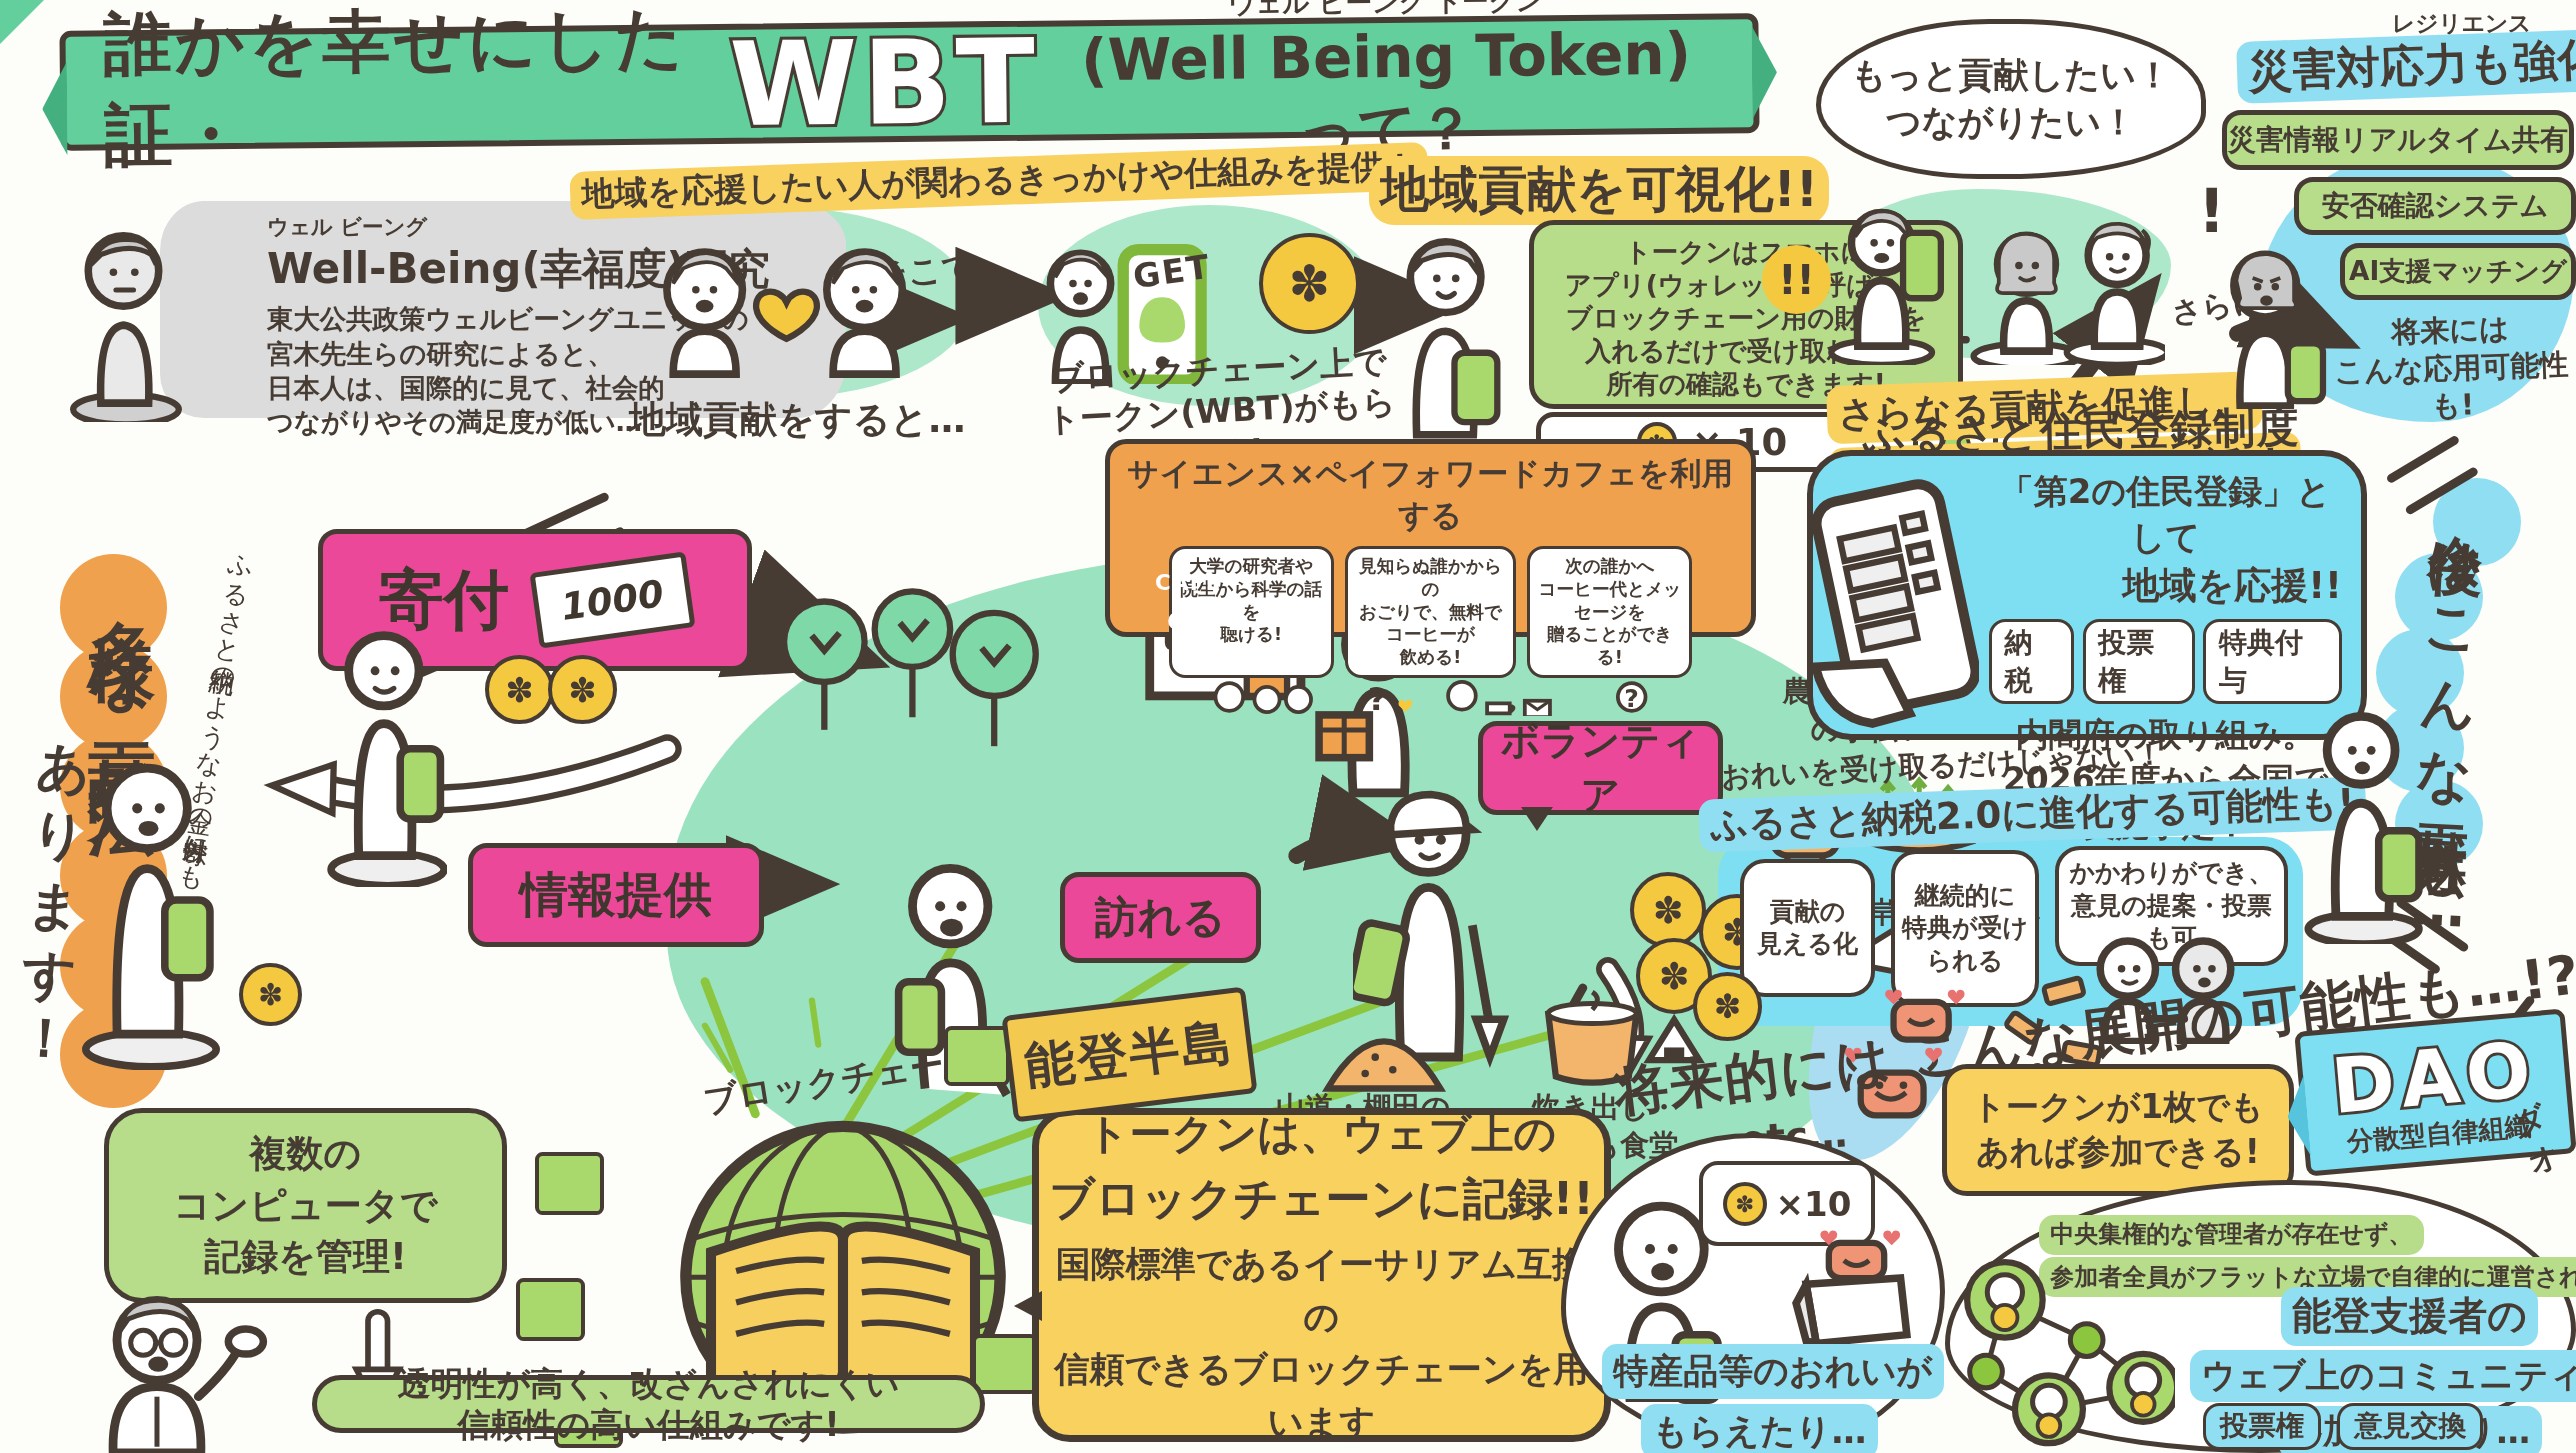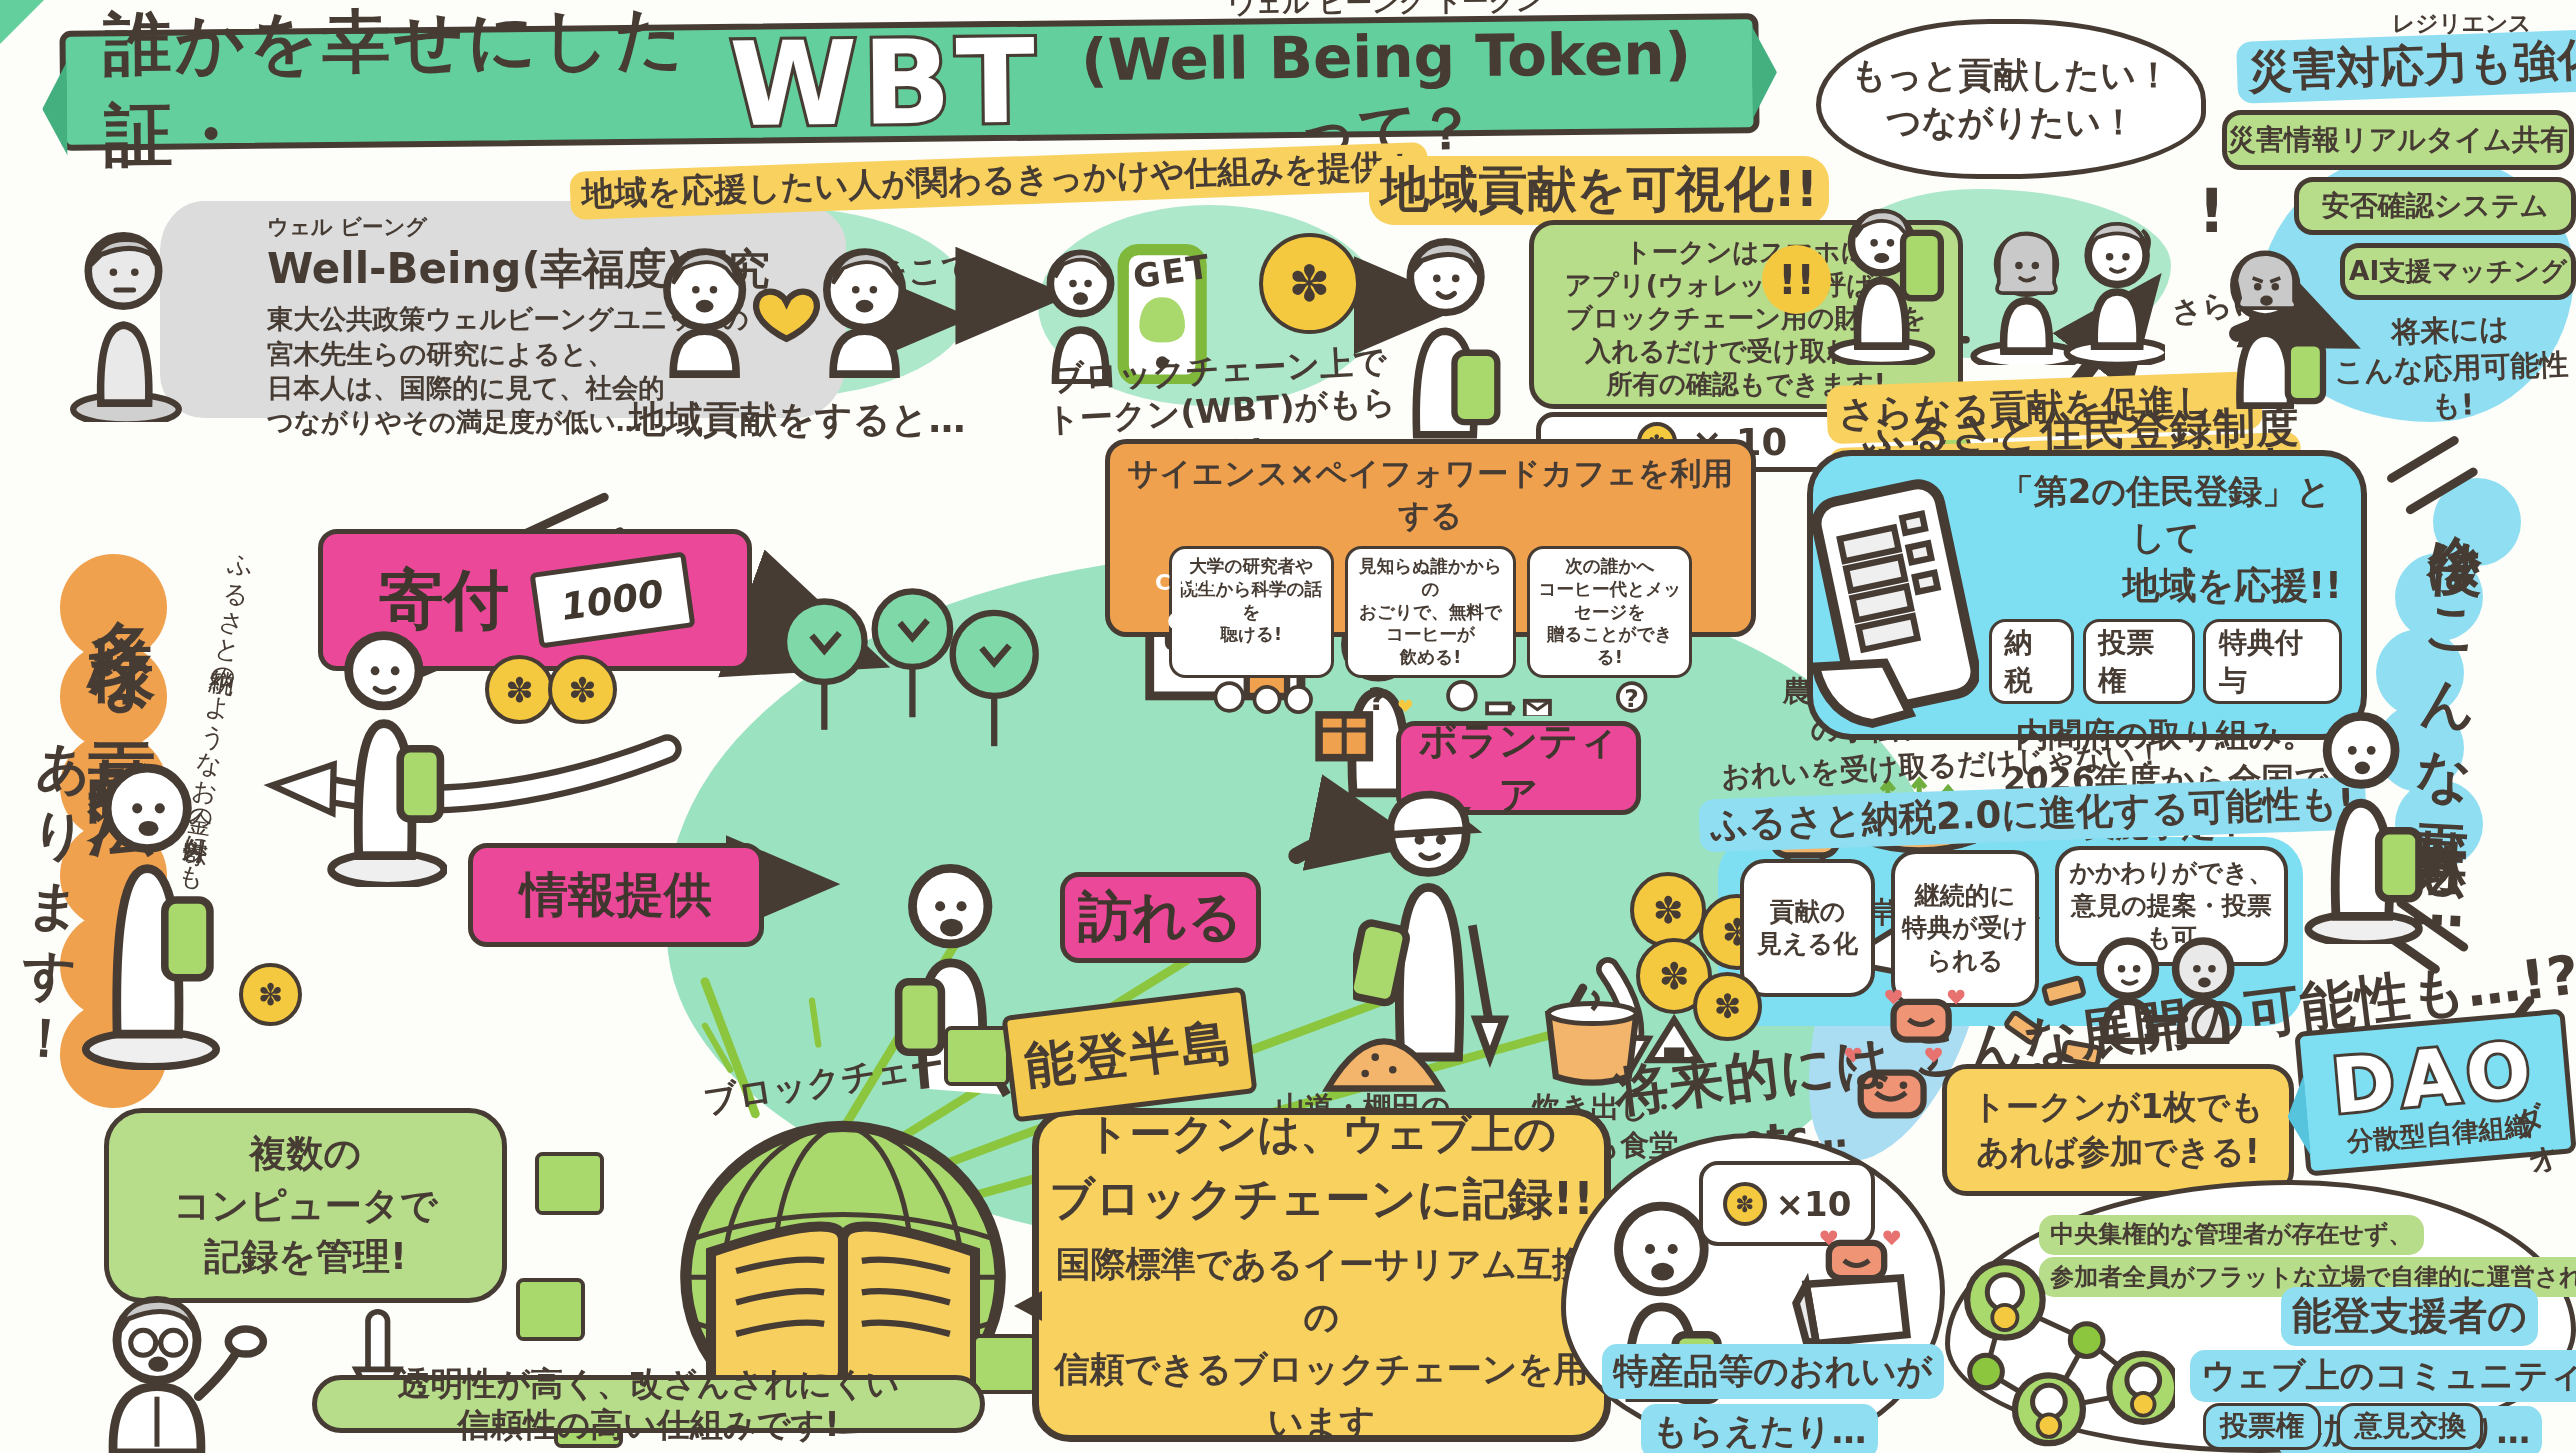--- a/index.html
+++ b/index.html
@@ -339,31 +339,31 @@
 <svg class="abs z2" style="left:1309px;top:604px" width="132" height="208" viewBox="0 0 105 165">
   <circle cx="55" cy="32" r="26" fill="#fff" stroke="#463c34" stroke-width="7"></circle>
   <circle cx="48" cy="32" r="3.5" fill="#463c34"></circle>
     <circle cx="63" cy="32" r="3.5" fill="#463c34"></circle>
   <ellipse cx="56" cy="46" rx="7" ry="5" fill="#463c34"></ellipse>
   <path d="M35 150 Q30 70 55 70 Q80 70 76 150 Z" fill="#fff" stroke="#463c34" stroke-width="7"></path>
   <rect x="8" y="88" width="40" height="34" fill="#f0a14e" stroke="#463c34" stroke-width="6"></rect>
   <path d="M8 100 h40 M28 88 v34" stroke="#463c34" stroke-width="4"></path>
 </svg>
 <div class="abs z2 olabel ctr" style="left:1060px;top:872px;width:201px;height:91px;">
-  <span style="font-size:54px;">訪れる</span>
+  <span style="font-size:43px;">訪れる</span>
 </div>
 <svg class="abs z2" style="left:881px;top:862px" width="151" height="252" viewBox="0 0 120 200">
   <circle cx="55" cy="35" r="30" fill="#fff" stroke="#463c34" stroke-width="7"></circle>
   <circle cx="47" cy="35" r="4" fill="#463c34"></circle>
     <circle cx="64" cy="35" r="4" fill="#463c34"></circle>
   <ellipse cx="56" cy="52" rx="9" ry="7" fill="#463c34"></ellipse>
   <path d="M35 180 Q25 80 55 80 Q85 80 80 150 L100 185" fill="#fff" stroke="#463c34" stroke-width="7"></path>
   <rect x="14" y="95" width="34" height="56" rx="8" fill="#a9d96c" stroke="#463c34" stroke-width="6"></rect>
 </svg>
-<div class="abs z2 olabel ctr tailDown" style="left:1396px;top:721px;width:245px;height:94px;">
+<div class="abs z2 olabel ctr tailDown" style="left:1478px;top:721px;width:245px;height:94px;">
   <span style="font-size:39px;">ボランティア</span>
 </div>
 <svg class="abs z2" style="left:1353px;top:774px" width="157" height="296" viewBox="0 0 125 235">
   <circle cx="60" cy="48" r="30" fill="#fff" stroke="#463c34" stroke-width="7"></circle>
   <path d="M30 40 Q34 16 62 16 Q88 18 90 40 L95 44 L30 48 Z" fill="#fff" stroke="#463c34" stroke-width="6"></path>
   <circle cx="53" cy="52" r="4" fill="#463c34"></circle>
     <circle cx="70" cy="52" r="4" fill="#463c34"></circle>
   <path d="M54 64 Q60 70 68 64" fill="none" stroke="#463c34" stroke-width="4" stroke-linecap="round"></path>
   <path d="M38 225 Q32 90 60 90 Q90 90 84 225 Z" fill="#fff" stroke="#463c34" stroke-width="7"></path>
   <line x1="95" y1="120" x2="108" y2="195" stroke="#463c34" stroke-width="7"></line>

